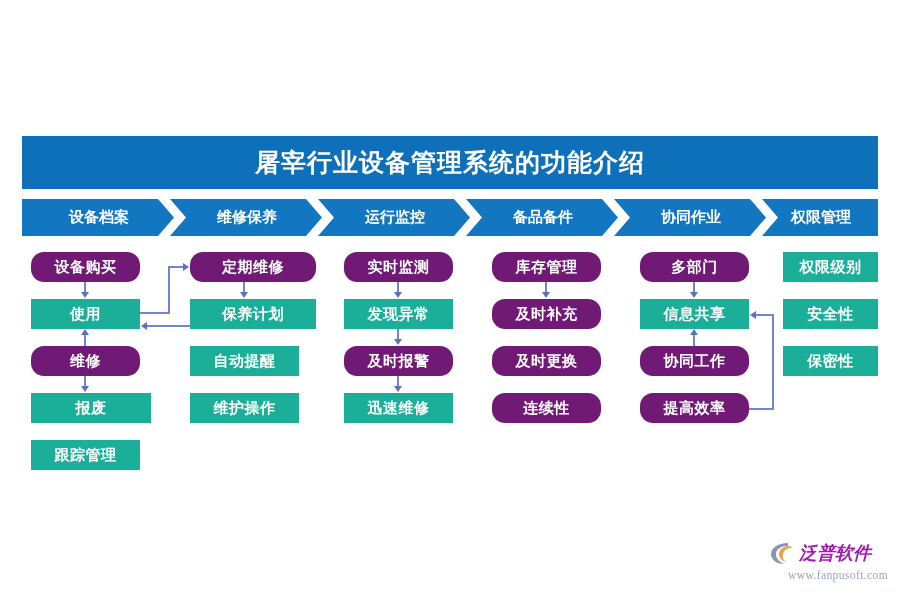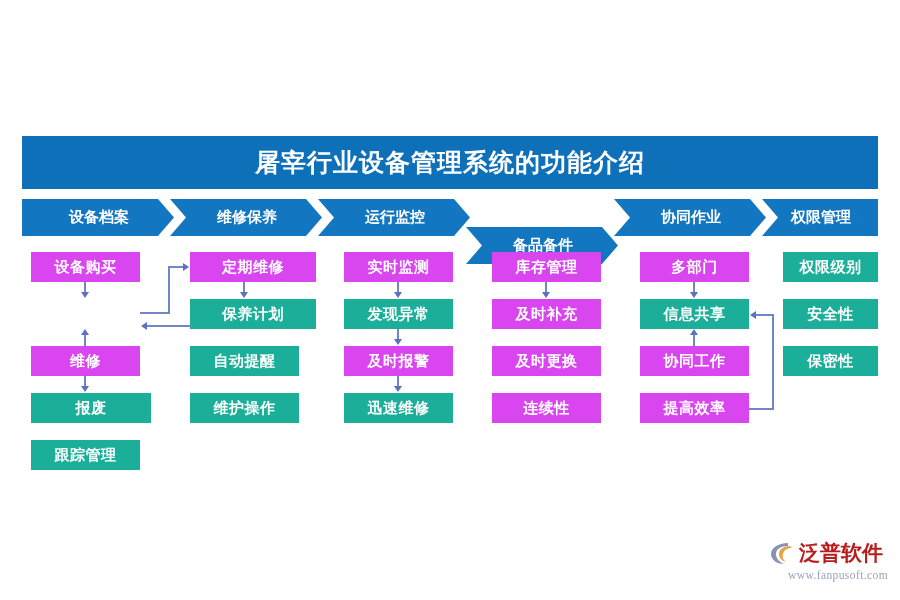--- a/index.html
+++ b/index.html
@@ -60,21 +60,21 @@
   .box{
     position:absolute;
     height:30px;
     display:flex;align-items:center;justify-content:center;
     color:#ffffff;
     font-size:15px;
     font-weight:bold;
     white-space:nowrap;
     letter-spacing:0.5px;
   }
-  .box.blue{background:#d946ef;}
+  .box.blue{background:#701a75;border-radius:13px;}
   .box.teal{background:#1BAF9A;}
 
   
   .conn{position:absolute;background:#7186C9;}
   .vline{width:2px;}
   .hline{height:2px;}
   .arrow{
     position:absolute;
     width:0;height:0;
   }
@@ -105,26 +105,27 @@
     left:768px;top:538px;
     width:120px;height:46px;
   }
   .logo-row{display:flex;align-items:center;height:30px;}
   .logo-mark{
     width:28px;height:26px;
     margin-right:3px;
     flex:0 0 auto;
   }
   .logo-word{
-    color:#b91c1c;
-    font-size:21px;
+    color:#a21caf;
+    font-size:18px;
     font-weight:bold;
     letter-spacing:0px;
     line-height:26px;
     white-space:nowrap;
+    font-style:italic;
   }
   .logo-url{
     color:#9AA2BE;
     font-size:11.5px;
     letter-spacing:0.4px;
     text-align:right;
     margin-top:1px;
     white-space:nowrap;
     font-family:"Liberation Serif","DejaVu Serif",serif;
   }
@@ -141,33 +142,36 @@
   <div class="chevron-row">
     <div class="chev first" style="left:0px;width:152px;">
         <span class="chev-label">设备档案</span>
       </div>
     <div class="chev mid" style="left:148px;width:152px;">
         <span class="chev-label">维修保养</span>
       </div>
     <div class="chev mid" style="left:296px;width:152px;">
         <span class="chev-label">运行监控</span>
       </div>
-    <div class="chev mid" style="left:444px;width:152px;margin-top:28px;">
+    <div class="chev mid" style="left:444px;width:152px;">
         <span class="chev-label">备品备件</span>
       </div>
     <div class="chev mid" style="left:592px;width:152px;">
         <span class="chev-label">协同作业</span>
       </div>
     <div class="chev last" style="left:740px;width:116px;">
         <span class="chev-label">权限管理</span>
       </div>
   </div>
 
   <div class="box blue" style="left:31px;top:252px;width:109px;">
       <span>设备购买</span>
+    </div>
+  <div class="box teal" style="left:31px;top:299px;width:109px;">
+      <span>使用</span>
     </div>
   <div class="box blue" style="left:31px;top:346px;width:109px;">
       <span>维修</span>
     </div>
   <div class="box teal" style="left:31px;top:393px;width:120px;">
       <span>报废</span>
     </div>
   <div class="box teal" style="left:31px;top:440px;width:109px;">
       <span>跟踪管理</span>
     </div>

